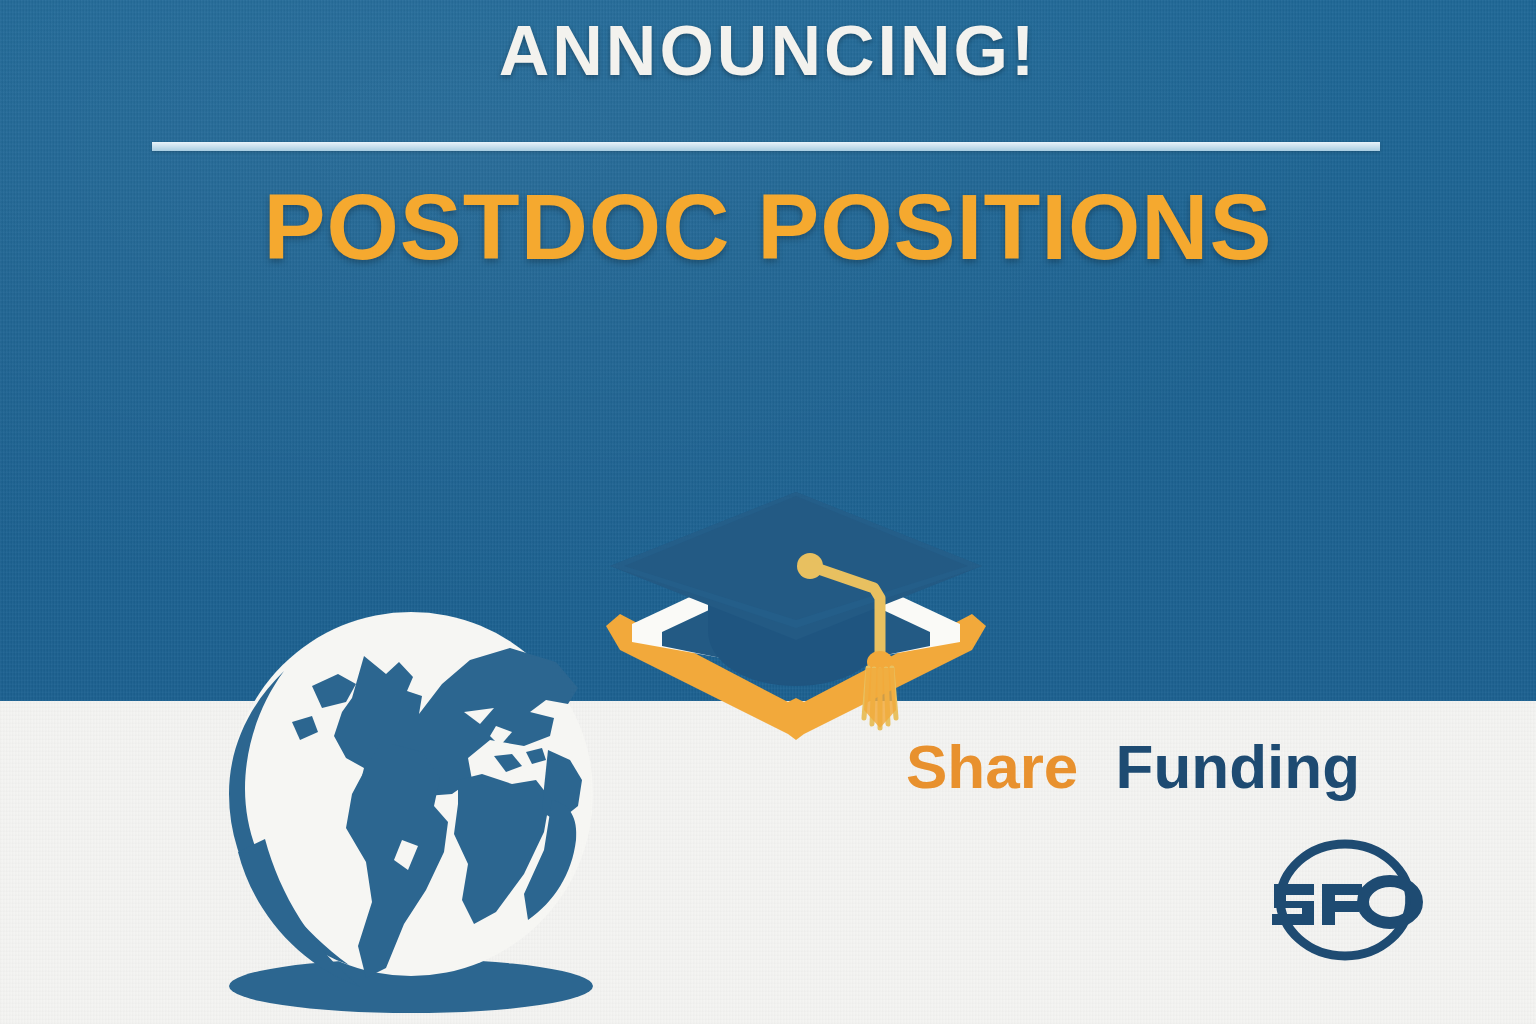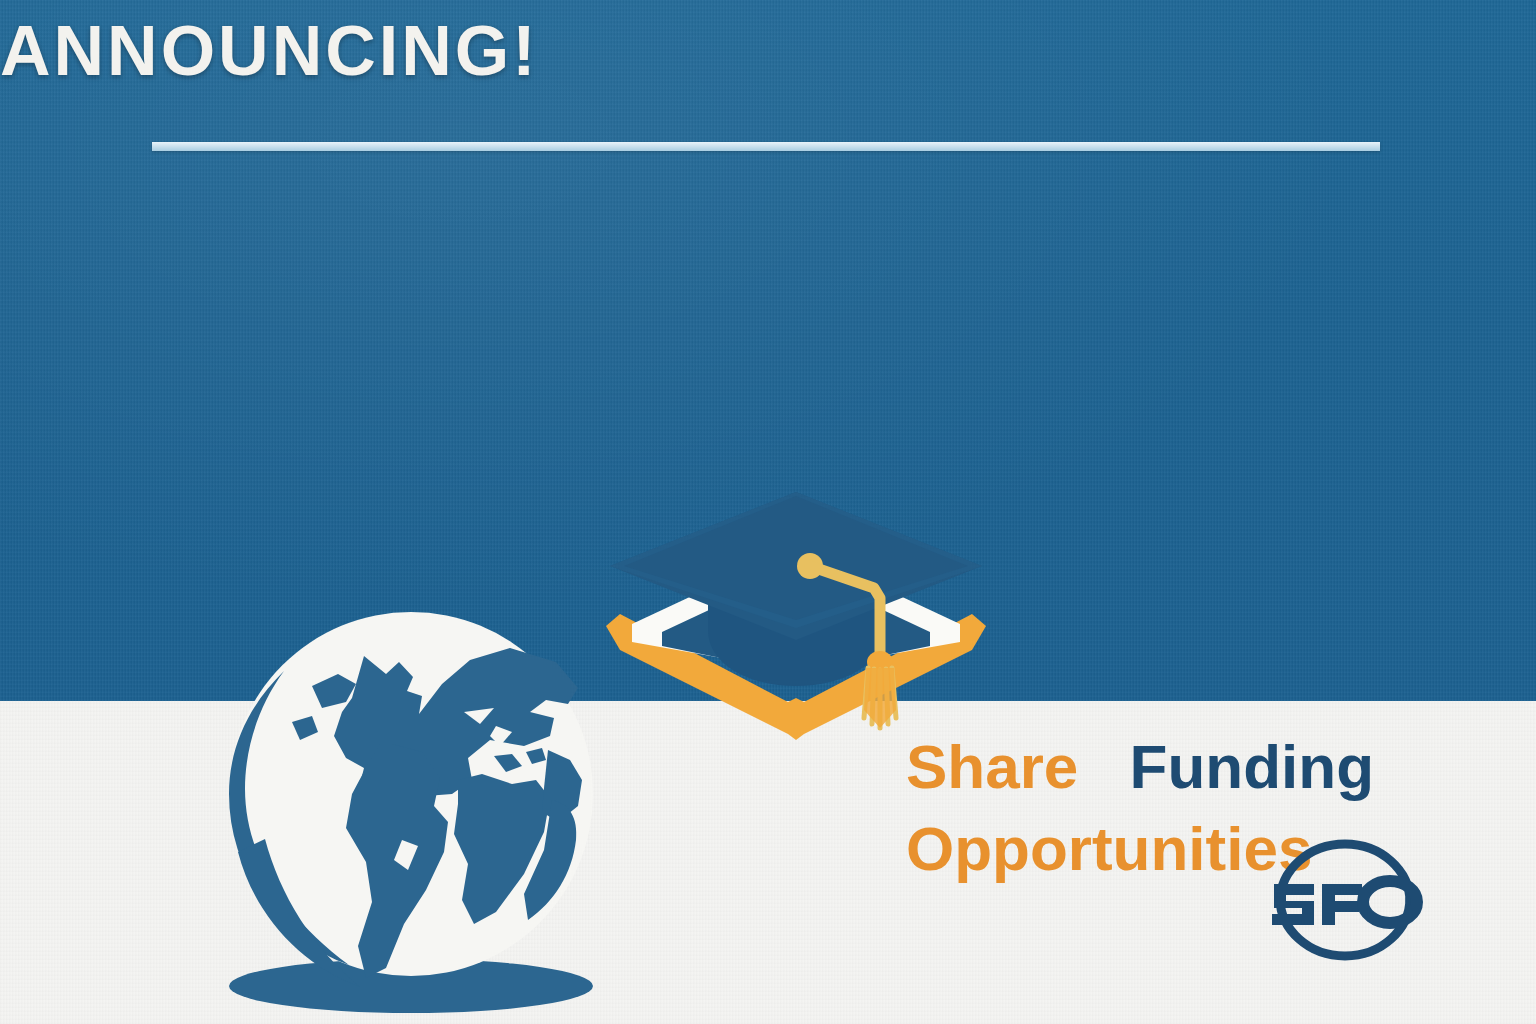--- a/index.html
+++ b/index.html
@@ -52,21 +52,21 @@
       repeating-linear-gradient(0deg, rgba(0,0,0,0.012) 0px, rgba(0,0,0,0.012) 1px, rgba(255,255,255,0.02) 2px, rgba(255,255,255,0.02) 4px);
     pointer-events: none;
   }
 
   
   .announce {
     position: absolute;
     left: 0;
     top: 16px;
     width: 1536px;
-    text-align: left;
+    text-align: center;
     font-size: 70px;
     font-weight: 700;
     letter-spacing: 3px;
     color: #F3F2EE;
     text-shadow: 0 2px 5px rgba(0,0,0,0.30);
     line-height: 1;
     white-space: nowrap;
   }
   .rule {
     position: absolute;
@@ -152,20 +152,21 @@
 
 <div id="poster">
 
   <div class="band-blue"></div>
   <div class="band-white"></div>
 
   <div class="announce">ANNOUNCING!</div>
 
   <div class="rule"></div>
 
+  <div class="headline">POSTDOC POSITIONS</div>
 
   <div class="globe-art">
     <svg viewBox="0 0 430 430" width="430" height="430" aria-hidden="true">
 
       <ellipse cx="215" cy="392" rx="182" ry="27" fill="#2C6690"></ellipse>
 
       <circle cx="215" cy="200" r="182" fill="#F6F6F3"></circle>
 
       <path d="M33 200
                a182 182 0 0 0 120 171
@@ -247,24 +248,21 @@
       <ellipse cx="284" cy="184" rx="13" ry="11" fill="#F2A93B"></ellipse>
 
       <path d="M272 190 L268 240 M278 191 L276 246 M284 192 L284 250 M290 191 L292 246 M296 190 L300 240" stroke="#E8C060" stroke-width="5" fill="none" stroke-linecap="round"></path>
       <path d="M270 190 L298 190 L300 232 L284 250 L268 232 Z" fill="#F2A93B" opacity="0.82"></path>
     </svg>
   </div>
 
   <div class="logo">
     <div class="logo-line1">
       <span class="w-share">Share</span>
-      <span class="w-fund" style="margin-left: 34px;">Funding</span>
-    </div>
-    <div class="logo-line2">
-      <span class="w-oppor">Opportunities</span>
+      <span class="w-fund" style="margin-left: 20px;">Funding</span>
     </div>
 
     <div class="logo-mark">
       <svg viewBox="0 0 166 140" width="166" height="140" aria-hidden="true">
 
         <path d="M18 74 A65 58 0 0 1 148 74" fill="none" stroke="#1E4B72" stroke-width="9" stroke-linecap="round"></path>
 
         <path d="M18 70 A65 58 0 0 0 148 70" fill="none" stroke="#1E4B72" stroke-width="9" stroke-linecap="round"></path>
 
         <g fill="#1E4B72">

